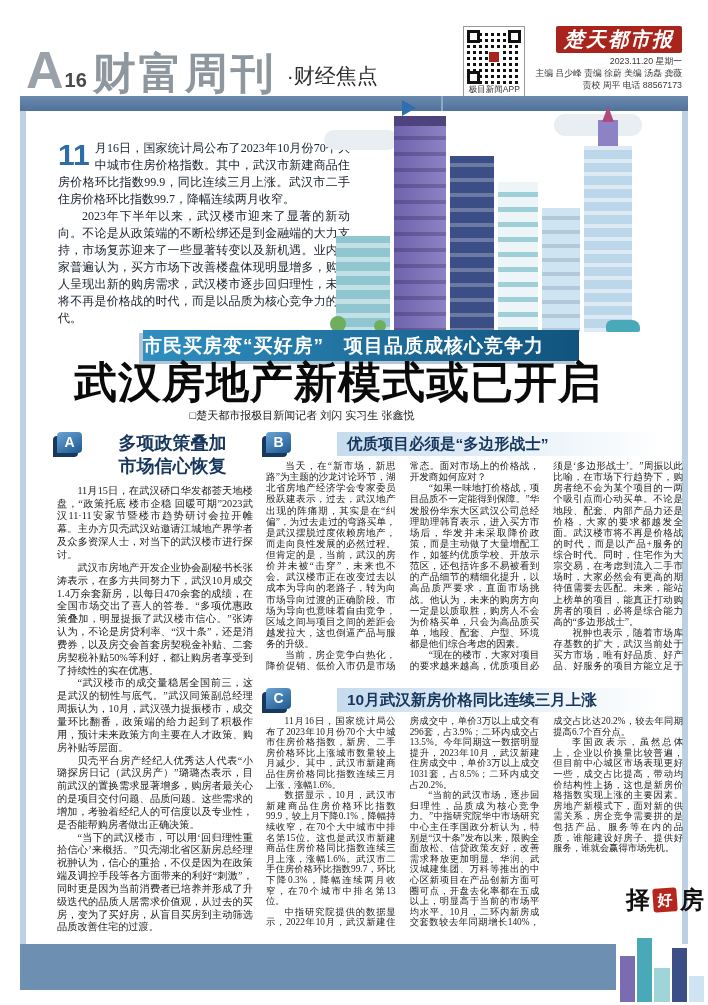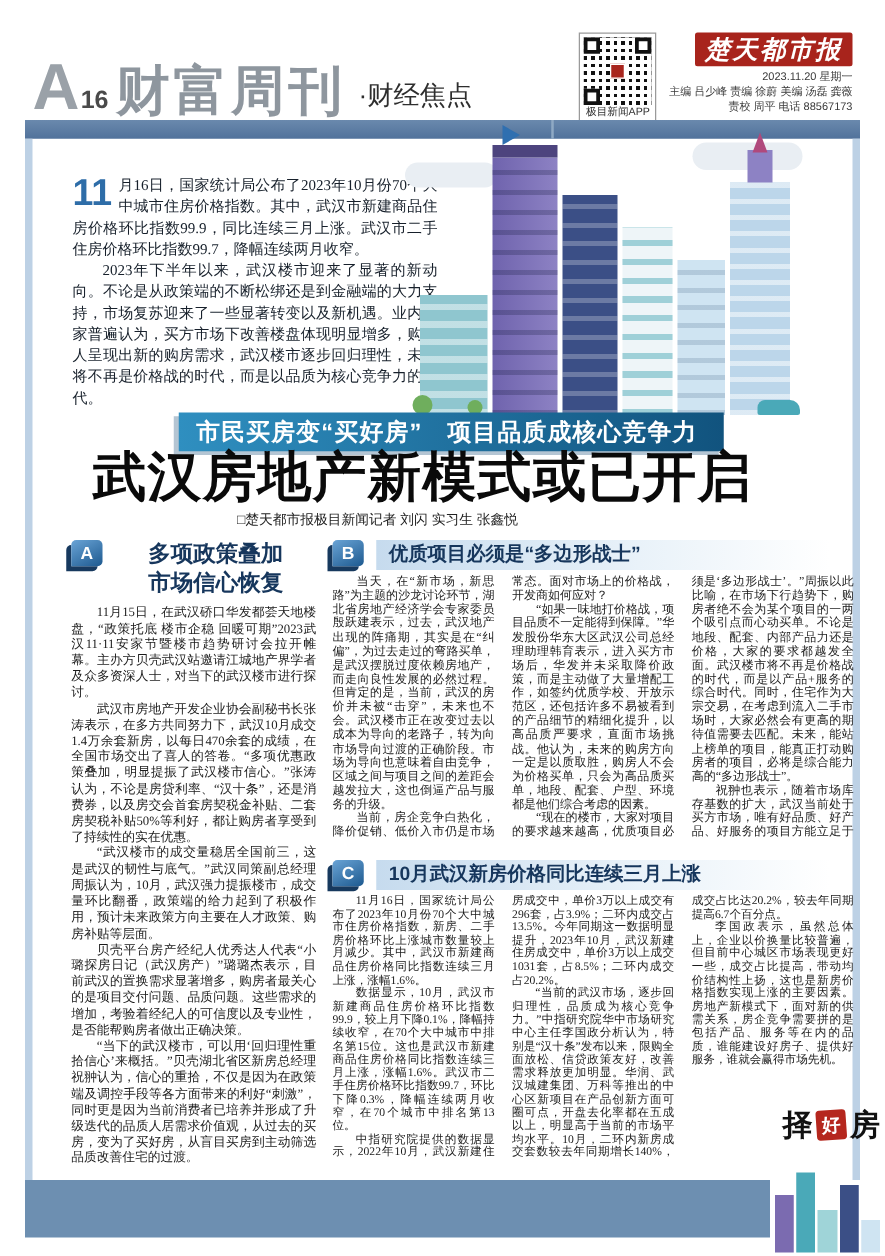--- a/index.html
+++ b/index.html
@@ -61,34 +61,34 @@
         background-image:repeating-linear-gradient(0deg,rgba(90,120,150,.25) 0 4px,transparent 4px 14px); }
   .b6 { left:254px; width:48px; height:186px; background:#bcd6ea;
         background-image:repeating-linear-gradient(0deg,rgba(255,255,255,.5) 0 4px,transparent 4px 13px); }
   .b6::before { content:""; position:absolute; left:14px; top:-26px; width:20px; height:26px; background:#8d82c4; }
   .b6::after { content:""; position:absolute; left:18px; top:-40px; width:0; height:0; border-bottom:16px solid #b0497c; border-left:6px solid transparent; border-right:6px solid transparent; }
   .tree { bottom:0; width:16px; height:16px; border-radius:50%; background:#6fae5d; }
   .t1 { left:0; } .t2 { left:44px; width:12px; height:12px; }
   .car { right:2px; bottom:0; width:34px; height:12px; border-radius:6px 8px 2px 2px; background:#4aa9b8; }
 
   
-  .kicker { position:absolute; left:143px; top:330px; width:436px; height:31px; background:linear-gradient(90deg,#2f8fc0,#11537e); color:#fff; font-family:"Liberation Sans",sans-serif; font-size:19px; font-weight:bold; letter-spacing:1px; display:flex; align-items:center; padding-left:14px; box-shadow:-4px 3px 0 rgba(40,90,130,.35); }
+  .kicker { position:absolute; left:143px; top:330px; width:436px; height:31px; background:linear-gradient(90deg,#2f8fc0,#11537e); color:#fff; font-family:"Liberation Sans",sans-serif; font-size:19px; font-weight:bold; letter-spacing:1px; display:flex; align-items:center; box-shadow:-4px 3px 0 rgba(40,90,130,.35); }
   .headline { position:absolute; left:24px; top:360px; width:628px; text-align:center; font-family:"Liberation Sans",sans-serif; font-size:43px; font-weight:900; color:#0a0a0a; letter-spacing:1px; line-height:1.05; }
   .byline { position:absolute; left:0; top:408px; width:604px; text-align:center; font-size:11px; color:#222; font-family:"Liberation Sans",sans-serif; }
 
   
   .content { position:absolute; left:57px; top:432px; width:626px; height:510px; display:flex; gap:13px; }
   .colA { width:196px; flex:none; }
   .right-region { flex:1; min-width:0; }
 
   .sec-head { display:flex; align-items:flex-start; margin-bottom:4px; }
   .badge { position:relative; flex:none; width:25px; height:21px; border-radius:4px 4px 4px 0; background:linear-gradient(150deg,#6aa4d6,#1d5globals,#1d598f); background:linear-gradient(150deg,#6aa4d6,#1d598f); color:#fff; font-family:"Liberation Sans",sans-serif; font-weight:bold; font-size:14px; text-align:center; line-height:21px; box-shadow:-4px 4px 0 #17395e; margin-right:10px; }
   .sec-title { font-family:"Liberation Sans",sans-serif; font-weight:bold; color:#16365c; }
   .a-title { font-size:18px; line-height:1.3; text-align:center; flex:1; }
-  .bar-title { flex:1; font-size:15.5px; line-height:24px; padding-left:10px; background:linear-gradient(90deg,#c6dbee 0%,#e9f2f9 55%,rgba(255,255,255,0) 95%); }
+  .bar-title { flex:1; font-size:15.5px; line-height:24px; padding-left:10px; background:linear-gradient(90deg,#c6dbee 0%,#e9f2f9 55%,rgba(255,255,255,0) 95%);margin-left:36px; }
 
   .body-text { text-align:justify; color:#1b1b1b; }
   .body-text p { text-indent:2em; }
   .a-text { font-size:10.2px; line-height:1.26; height:448px; overflow:hidden; margin-top:6px; }
   .cols3 { column-count:3; column-gap:14px; column-fill:auto; overflow:hidden; }
   .b-cols { font-size:9.6px; line-height:1.16; height:222px; margin-bottom:6px; }
   .c-cols { font-size:9.3px; line-height:1.14; height:216px; }
   .sec-head.c-head { margin-top:2px; }
 
   

